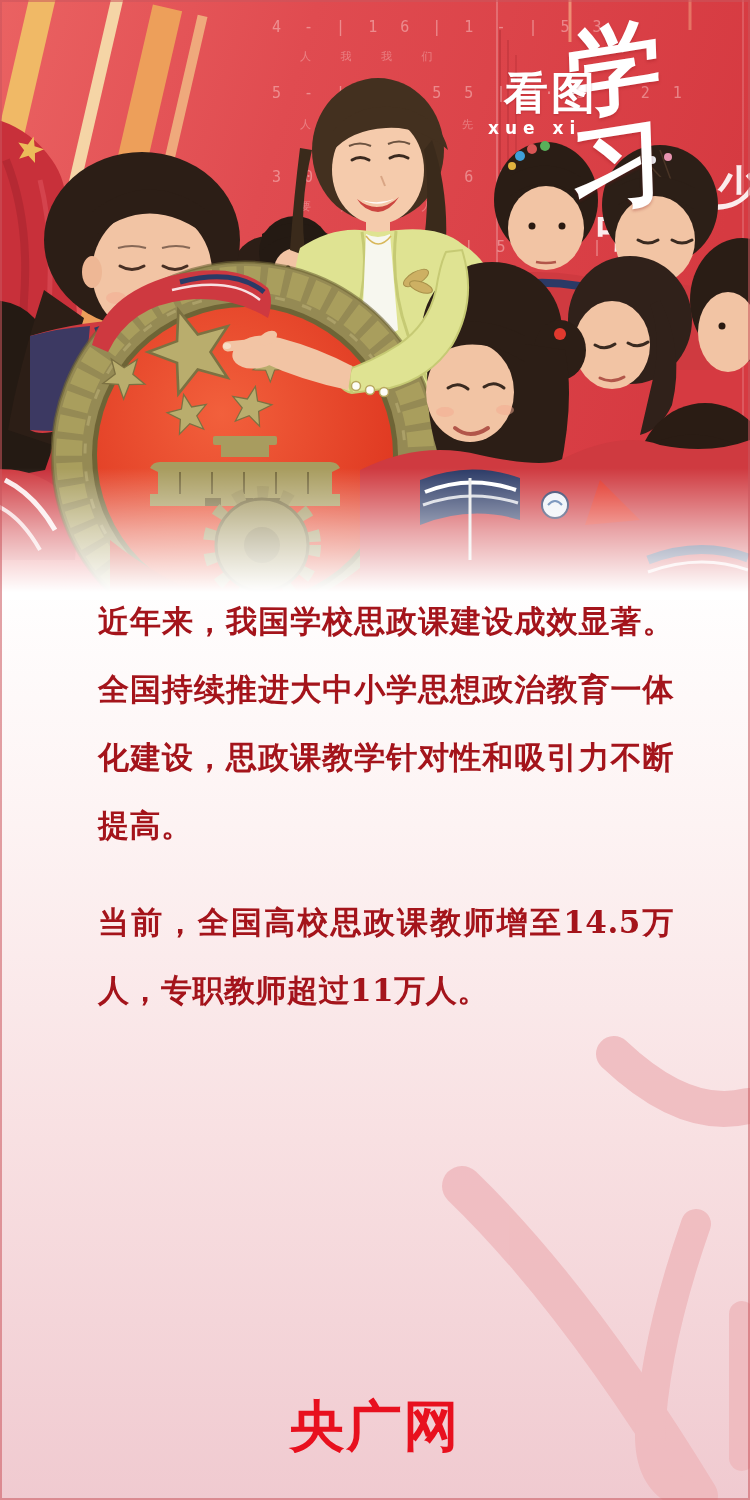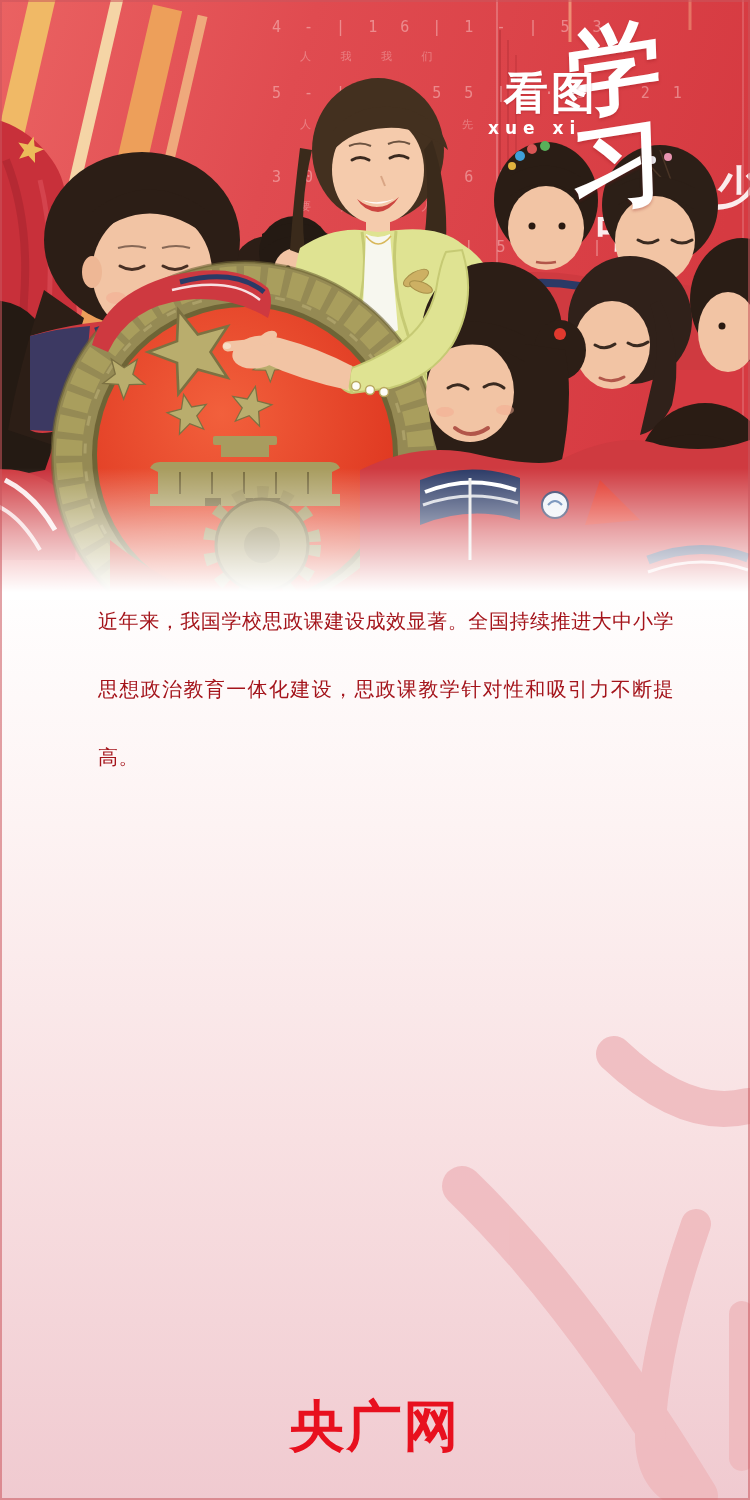--- a/index.html
+++ b/index.html
@@ -23,22 +23,22 @@
     font-family:"DejaVu Sans","Liberation Sans",sans-serif;text-shadow:0 1px 2px rgba(140,20,25,.35);margin-left:28px;}
   .brand-calli{position:absolute;left:100px;top:-16px;font-size:95px;font-weight:700;line-height:1;
     font-family:"DejaVu Serif","Liberation Serif",serif;transform:rotate(-9deg) skewX(-7deg);
     text-shadow:0 2px 3px rgba(140,20,25,.3);}
   .brand-py{position:absolute;left:20px;top:88px;font-weight:700;font-size:17px;letter-spacing:6px;}
   
   .article{position:absolute;left:98px;top:587px;width:576px;z-index:2;}
   .article p{
     margin:0 0 29px 0;
     font-family:"DejaVu Serif","Liberation Serif",serif;
-    font-size:20px;line-height:68px;letter-spacing:.5px;
-    color:#a4141b;text-align:justify;font-weight:400;
+    font-size:31px;line-height:68px;letter-spacing:.5px;
+    color:#a4141b;text-align:justify;font-weight:700;
   }
   
   .watermark{position:absolute;left:396px;top:1018px;width:354px;height:482px;z-index:1;pointer-events:none;}
   
   .footer{position:absolute;left:0;top:1390px;width:750px;text-align:center;z-index:2;}
   .footer-logo{display:inline-block;font-weight:900;font-size:55px;letter-spacing:2px;color:#e8101e;
     font-family:"DejaVu Sans","Liberation Sans",sans-serif;}
   
   .frame{position:absolute;left:0;top:0;width:746px;height:1496px;border:2px solid rgba(203,85,92,.55);
     z-index:5;pointer-events:none;}
@@ -315,20 +315,21 @@
     <g stroke="#efb9bd" fill="none" stroke-linecap="round" opacity=".85">
       <path d="M218,36 Q290,104 352,88" stroke-width="36"></path>
       <path d="M66,168 Q180,278 302,478" stroke-width="40"></path>
       <path d="M300,206 Q258,326 254,418 Q254,466 292,478" stroke-width="30"></path>
       <path d="M346,296 L346,440" stroke-width="26"></path>
     </g>
   </svg>
 
   <div class="article">
     <p>近年来，我国学校思政课建设成效显著。全国持续推进大中小学思想政治教育一体化建设，思政课教学针对性和吸引力不断提高。</p>
+    <p>当前，全国高校思政课教师增至14.5万人，专职教师超过11万人。</p>
   </div>
 
   <div class="footer">
     <span class="footer-logo">央广网</span>
   </div>
 
   <div class="frame"></div>
 </div>
 
 </body></html>

